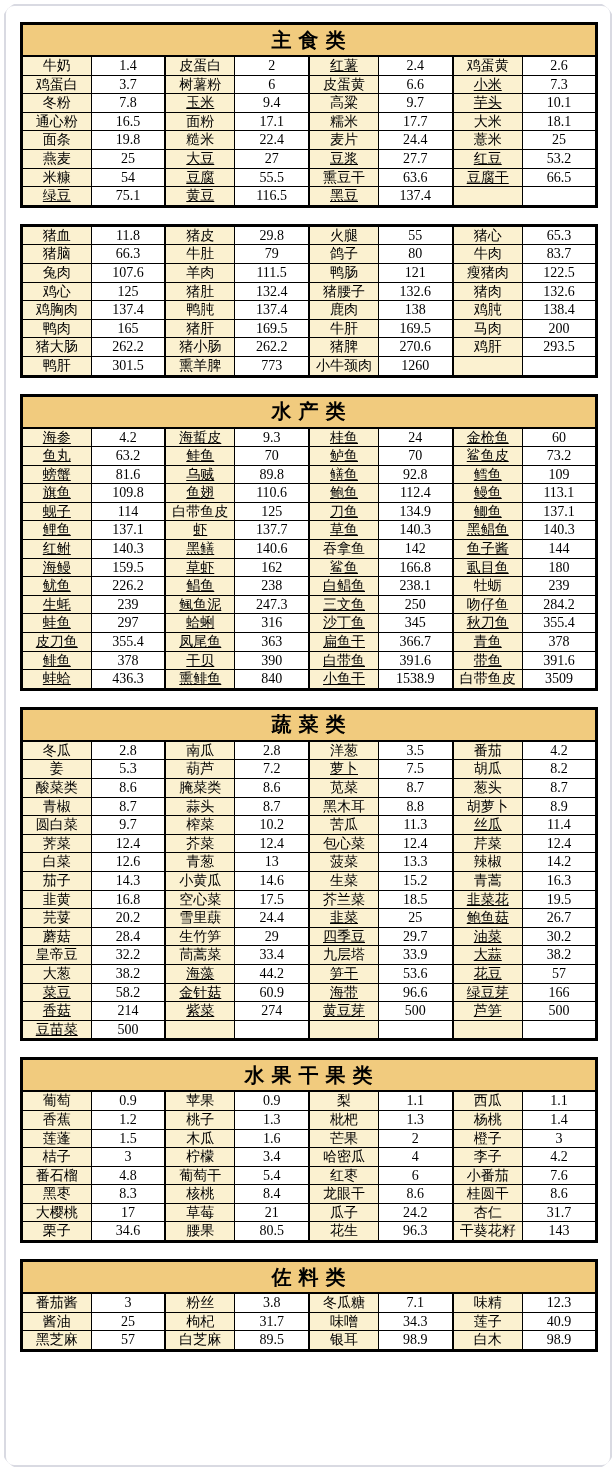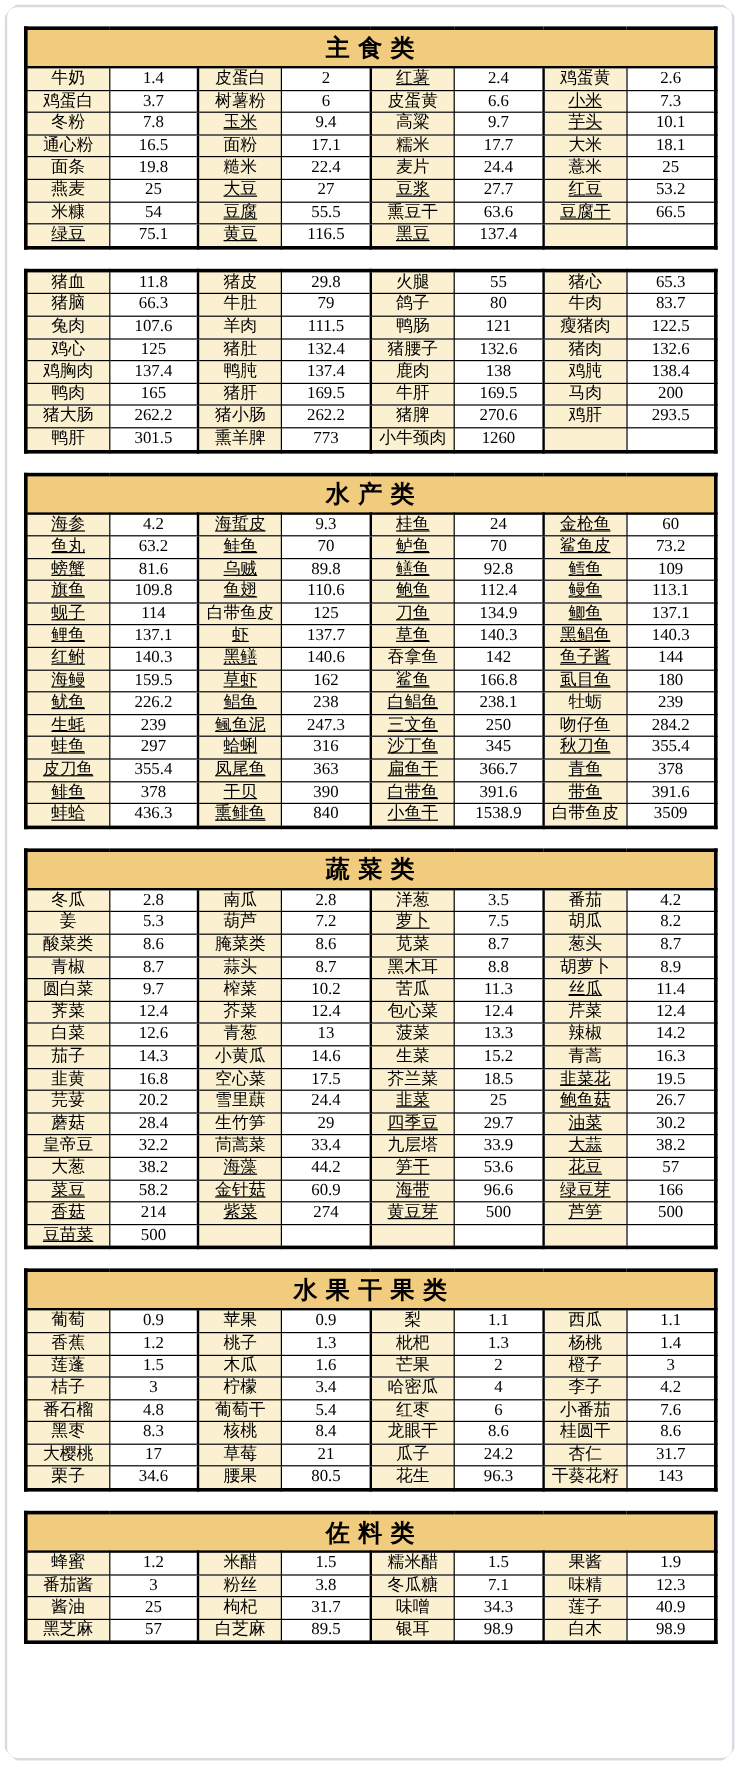--- a/index.html
+++ b/index.html
@@ -698,30 +698,20 @@
           <col class="c-name">
           <col class="c-val">
           <col class="c-name">
           <col class="c-val">
         </colgroup>
         <tbody>
           <tr>
             <td colspan="8" class="section-header">佐 料 类</td>
           </tr>
           <tr>
-            <td class="cell name"><span>蜂蜜</span></td>
-            <td class="cell val">1.2</td>
-            <td class="cell name pair-start"><span>米醋</span></td>
-            <td class="cell val">1.5</td>
-            <td class="cell name pair-start"><span>糯米醋</span></td>
-            <td class="cell val">1.5</td>
-            <td class="cell name pair-start"><span>果酱</span></td>
-            <td class="cell val">1.9</td>
-          </tr>
-          <tr>
             <td class="cell name"><span>番茄酱</span></td>
             <td class="cell val">3</td>
             <td class="cell name pair-start"><span>粉丝</span></td>
             <td class="cell val">3.8</td>
             <td class="cell name pair-start"><span>冬瓜糖</span></td>
             <td class="cell val">7.1</td>
             <td class="cell name pair-start"><span>味精</span></td>
             <td class="cell val">12.3</td>
           </tr>
           <tr>

